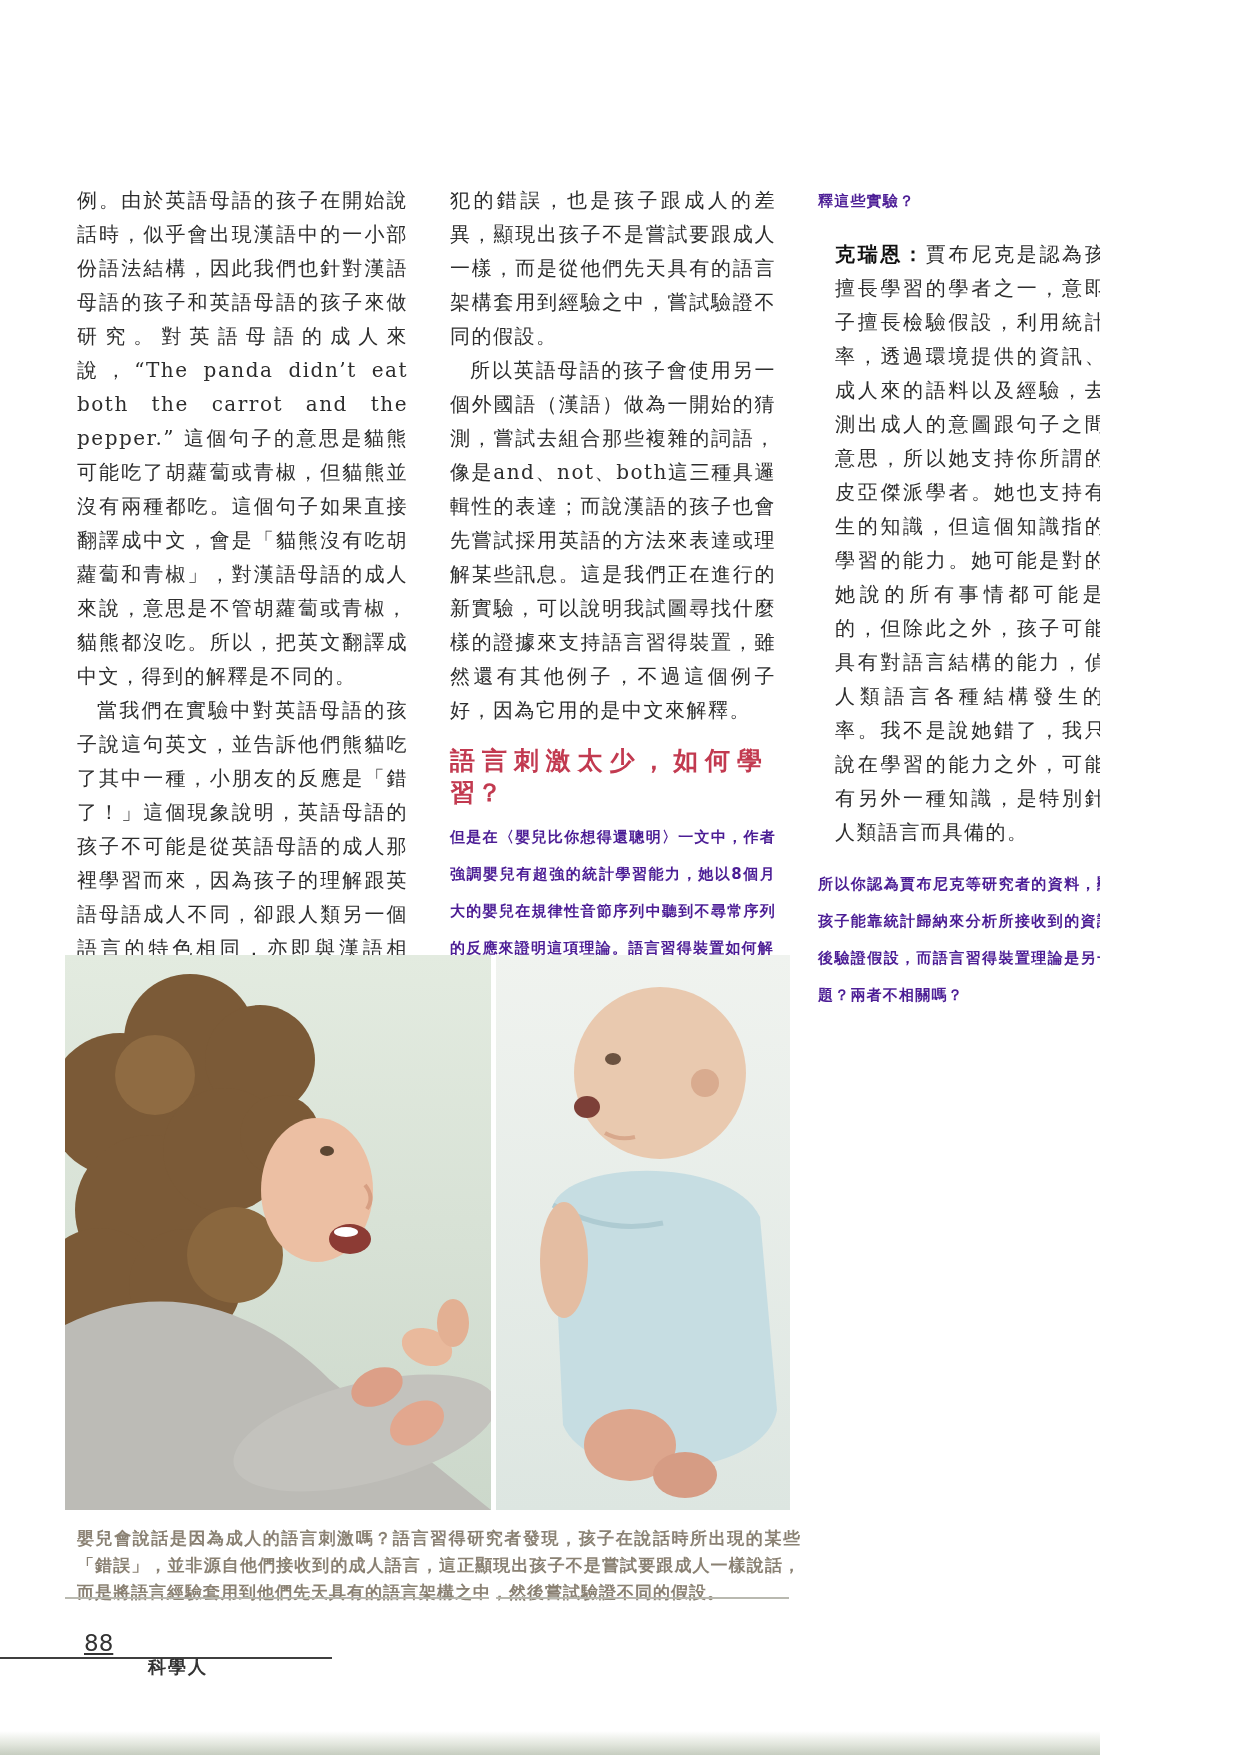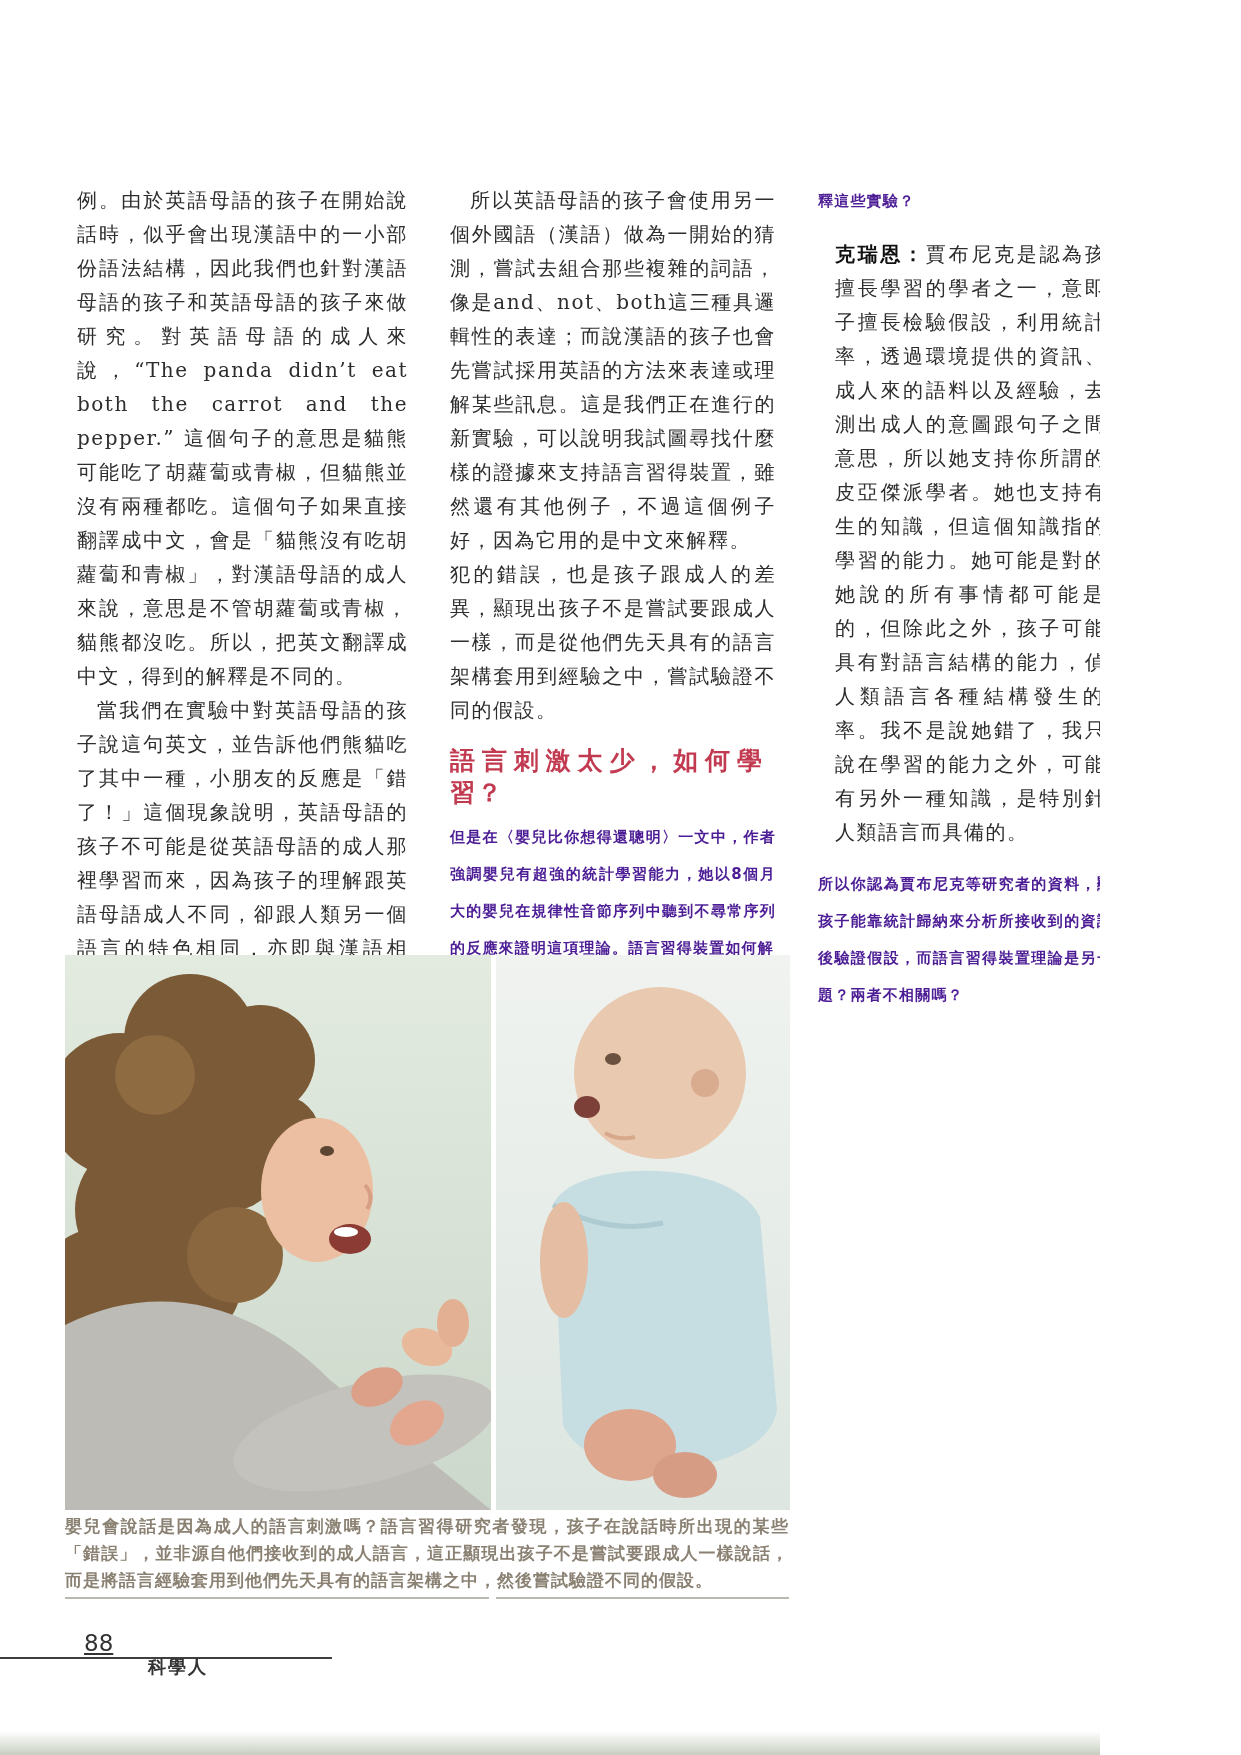--- a/index.html
+++ b/index.html
@@ -11,21 +11,21 @@
   .col3{left:818px;width:328px;}
   p.body{margin:0;font-size:20px;line-height:34px;letter-spacing:1.5px;}
   p.indent{text-indent:1em;}
   h2.sec-head{margin:18px 12px 10px 0;font-family:"DejaVu Sans","Liberation Sans",sans-serif;
         font-size:25px;font-weight:bold;color:#c23a50;letter-spacing:2px;line-height:32px;}
   p.question{margin:0;font-family:"DejaVu Sans","Liberation Sans",sans-serif;
         font-size:15px;line-height:37px;font-weight:bold;color:#4c1d95;letter-spacing:1.2px;}
   p.answer{margin:17px;font-size:20px;line-height:34px;letter-spacing:1.5px;}
   .speaker{font-weight:bold;color:#111111;}
   .photo{position:absolute;left:65px;top:955px;width:725px;height:555px;}
-  .caption{position:absolute;left:65px;top:1513px;width:724px;margin:0;
+  .caption{position:absolute;left:65px;top:1513px;width:724px;margin:12px;
         font-family:"DejaVu Sans","Liberation Sans",sans-serif;font-size:17px;line-height:27px;
         font-weight:bold;color:#8a8173;letter-spacing:1px;text-align:justify;}
   .caption-rule{position:absolute;top:1597px;height:2px;background:#b9b9b0;}
   .caption-rule.seg1{left:65px;width:424px;}
   .caption-rule.seg2{left:496px;width:293px;}
   .credit{position:absolute;left:1168px;top:1345px;height:150px;
         writing-mode:vertical-rl;font-family:"DejaVu Sans","Liberation Sans",sans-serif;
         font-size:11px;color:#9b9b8d;letter-spacing:2px;}
   .footer-rule{position:absolute;left:0;top:1657px;width:332px;height:2px;background:#3f3f3f;}
   .page-num{position:absolute;left:84px;top:1630px;font-family:"DejaVu Sans","Liberation Sans",sans-serif;
@@ -41,22 +41,22 @@
 <body>
 
 <div class="page">
 
   <div class="col col1">
     <p class="body">例。由於英語母語的孩子在開始說話時，似乎會出現漢語中的一小部份語法結構，因此我們也針對漢語母語的孩子和英語母語的孩子來做研究。對英語母語的成人來說，“The panda didn’t eat both the carrot and the pepper.” 這個句子的意思是貓熊可能吃了胡蘿蔔或青椒，但貓熊並沒有兩種都吃。這個句子如果直接翻譯成中文，會是「貓熊沒有吃胡蘿蔔和青椒」，對漢語母語的成人來說，意思是不管胡蘿蔔或青椒，貓熊都沒吃。所以，把英文翻譯成中文，得到的解釋是不同的。</p>
     <p class="body indent">當我們在實驗中對英語母語的孩子說這句英文，並告訴他們熊貓吃了其中一種，小朋友的反應是「錯了！」這個現象說明，英語母語的孩子不可能是從英語母語的成人那裡學習而來，因為孩子的理解跟英語母語成人不同，卻跟人類另一個語言的特色相同，亦即與漢語相同，這就是孩子所</p>
   </div>
 
   <div class="col col2">
+    <p class="body">犯的錯誤，也是孩子跟成人的差異，顯現出孩子不是嘗試要跟成人一樣，而是從他們先天具有的語言架構套用到經驗之中，嘗試驗證不同的假設。</p>
     <p class="body indent">所以英語母語的孩子會使用另一個外國語（漢語）做為一開始的猜測，嘗試去組合那些複雜的詞語，像是and、not、both這三種具邏輯性的表達；而說漢語的孩子也會先嘗試採用英語的方法來表達或理解某些訊息。這是我們正在進行的新實驗，可以說明我試圖尋找什麼樣的證據來支持語言習得裝置，雖然還有其他例子，不過這個例子好，因為它用的是中文來解釋。</p>
-    <p class="body">犯的錯誤，也是孩子跟成人的差異，顯現出孩子不是嘗試要跟成人一樣，而是從他們先天具有的語言架構套用到經驗之中，嘗試驗證不同的假設。</p>
     <h2 class="sec-head">語言刺激太少，如何學習？</h2>
     <p class="question">但是在〈嬰兒比你想得還聰明〉一文中，作者強調嬰兒有超強的統計學習能力，她以8個月大的嬰兒在規律性音節序列中聽到不尋常序列的反應來證明這項理論。語言習得裝置如何解</p>
   </div>
 
   <div class="col col3">
     <p class="question">釋這些實驗？</p>
     <p class="answer"><span class="speaker">克瑞恩：</span><span>賈布尼克是認為孩子擅長學習的學者之一，意即孩子擅長檢驗假設，利用統計機率，透過環境提供的資訊、從成人來的語料以及經驗，去推測出成人的意圖跟句子之間的意思，所以她支持你所謂的後皮亞傑派學者。她也支持有天生的知識，但這個知識指的是學習的能力。她可能是對的，她說的所有事情都可能是真的，但除此之外，孩子可能還具有對語言結構的能力，偵測人類語言各種結構發生的機率。我不是說她錯了，我只是說在學習的能力之外，可能還有另外一種知識，是特別針對人類語言而具備的。</span></p>
     <p class="question">所以你認為賈布尼克等研究者的資料，顯示了孩子能靠統計歸納來分析所接收到的資訊，然後驗證假設，而語言習得裝置理論是另一個議題？兩者不相關嗎？</p>
   </div>
 

